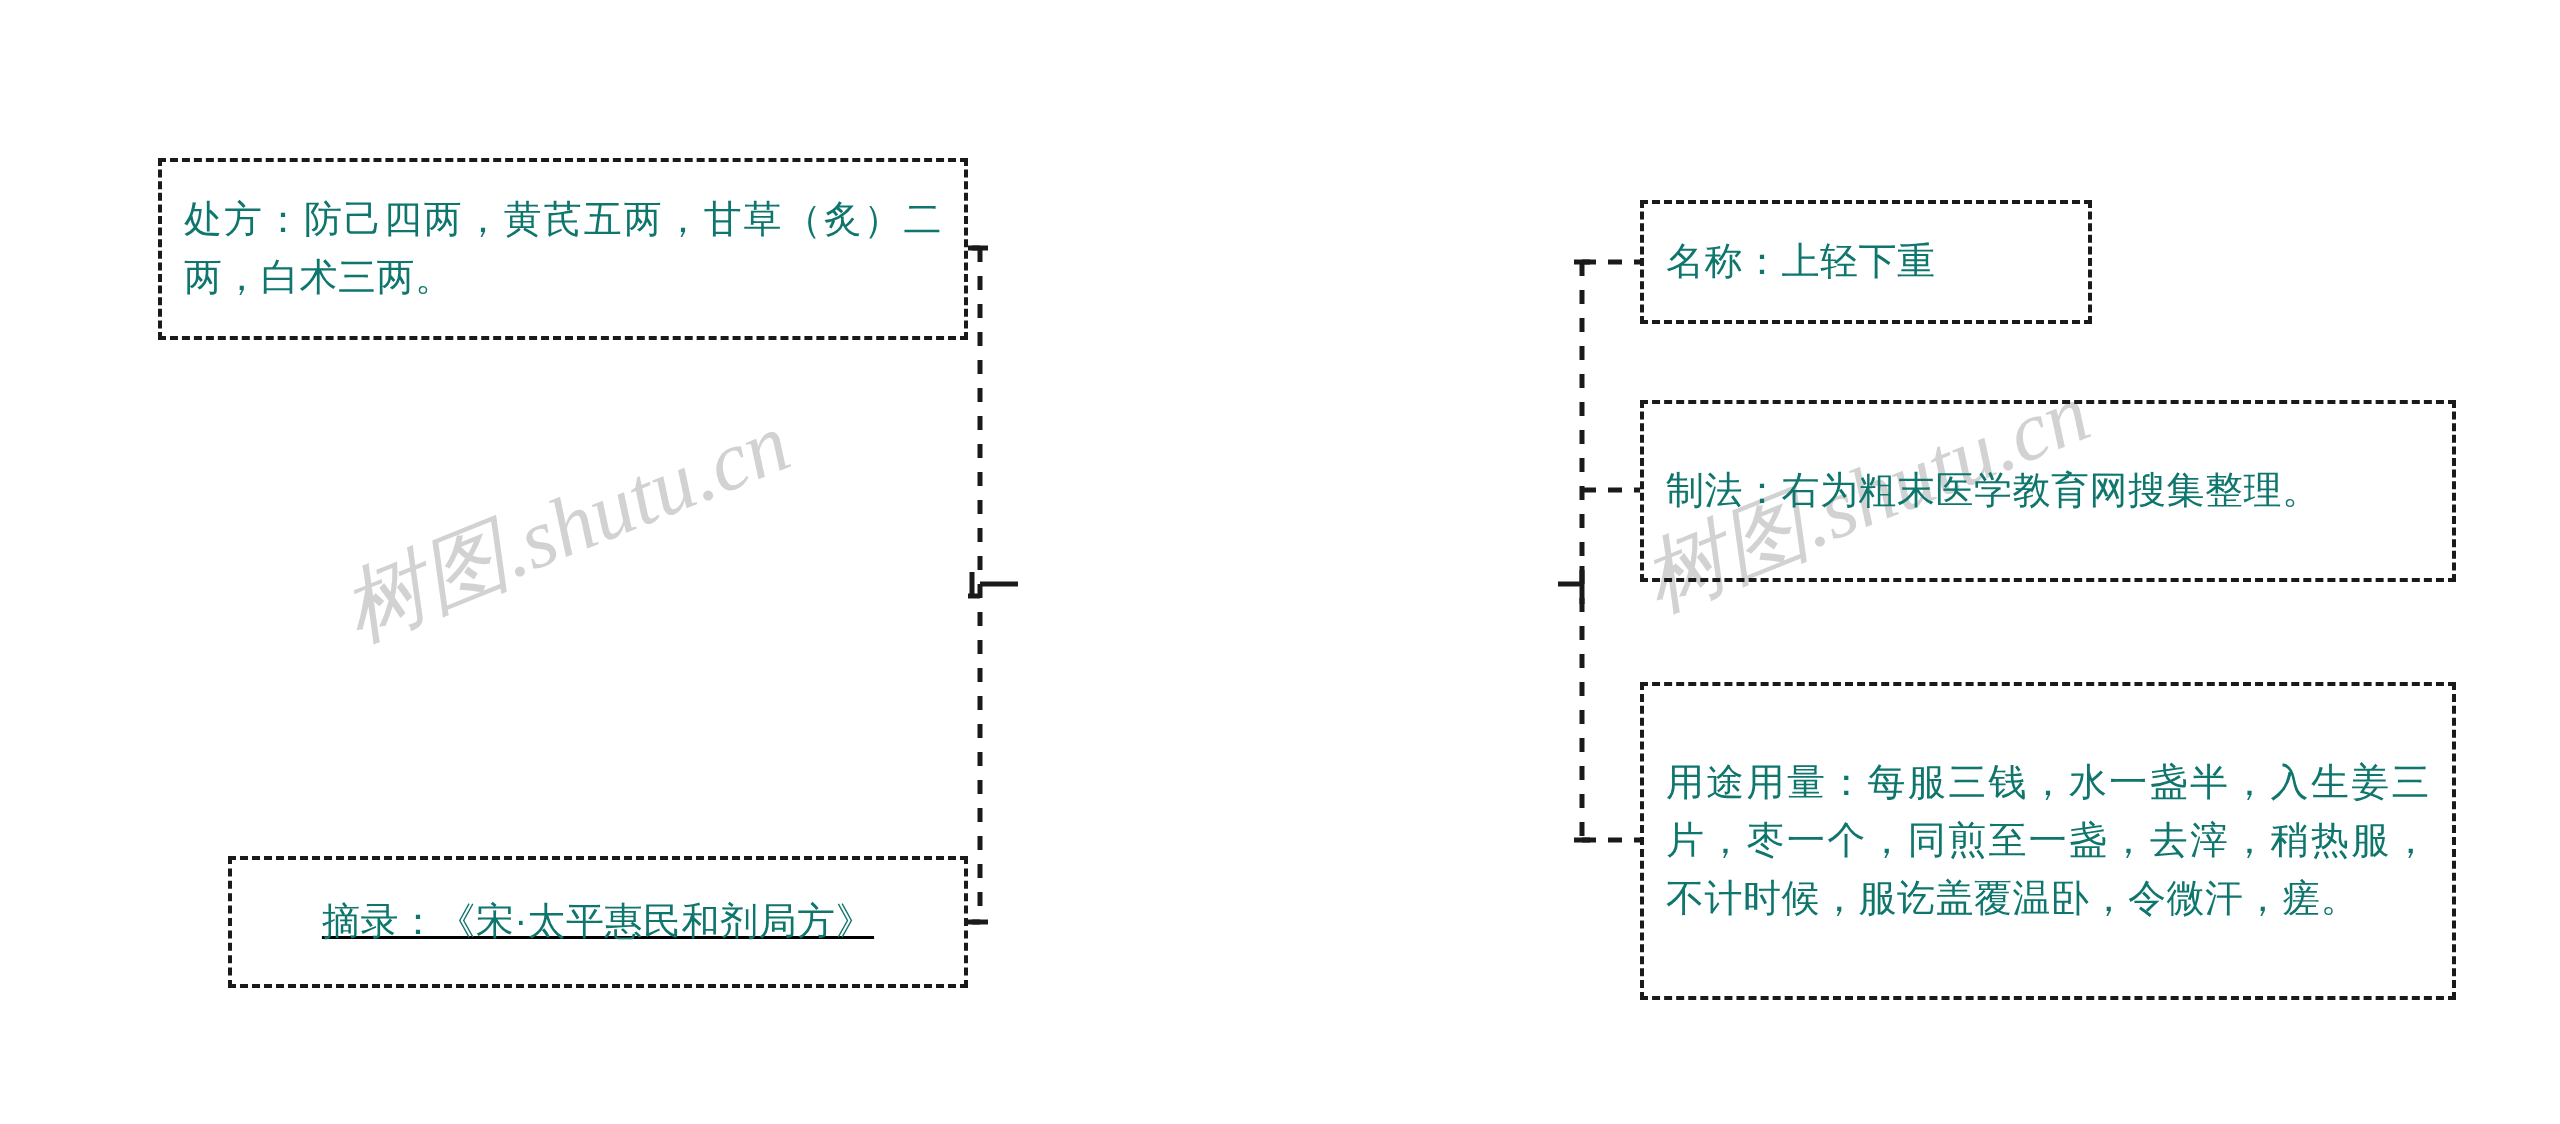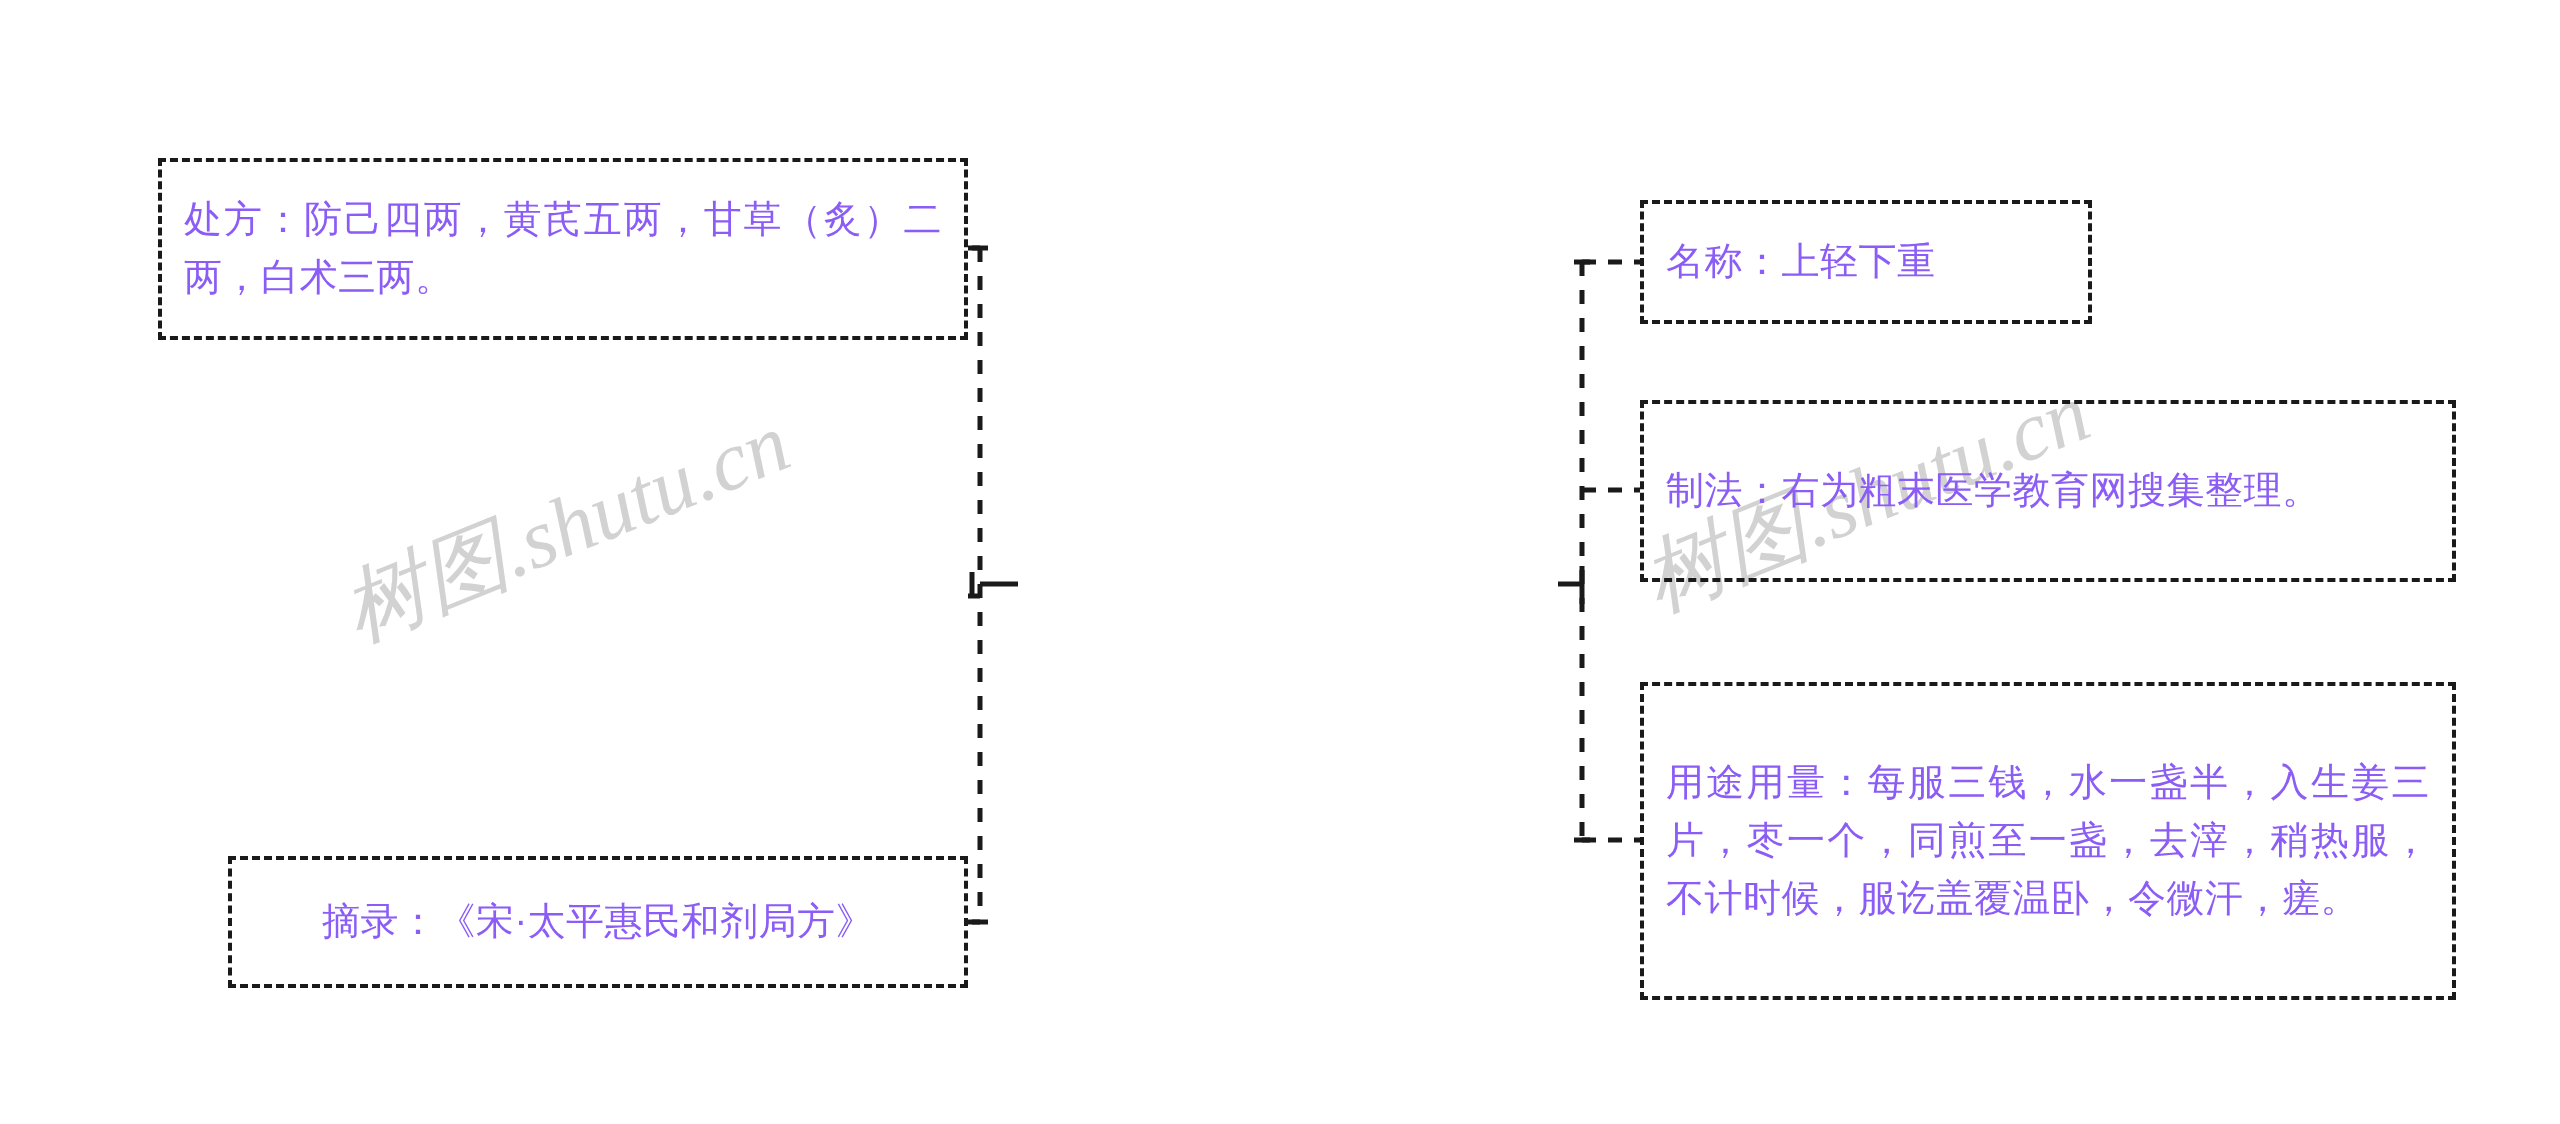--- a/index.html
+++ b/index.html
@@ -55,34 +55,34 @@
     background: transparent;
     border: 4px dashed #1a1a1a;
     display: flex;
     align-items: center;
     justify-content: flex-start;
   }
   .node .txt {
     display: block;
     font-size: 38px;
     line-height: 1.52;
-    color: #8b5cf6;
+    color: #0f766e;
     letter-spacing: 0.5px;
     padding: 0 22px;
     text-align: justify;
     text-justify: inter-character;
     width: 100%;
     box-sizing: border-box;
   }
   .node.center-align .txt { text-align: center; }
 
   
   #node-prescription { left: 158px; top: 158px;  width: 810px;  height: 182px; }
   #node-indications  { left: 158px; top: 405px;  width: 810px;  height: 382px; }
-  #node-source       { left: 228px; top: 856px;  width: 740px;  height: 132px; }
+  #node-source       { left: 228px; top: 856px;  width: 740px;  height: 132px; text-decoration: underline; }
 
   
   #node-name         { left: 1640px; top: 200px; width: 452px;  height: 124px; }
   #node-preparation  { left: 1640px; top: 400px; width: 816px;  height: 182px; }
   #node-dosage       { left: 1640px; top: 682px; width: 816px;  height: 318px; }
 
   
   #node-root {
     position: absolute;
     left: 1018px;

